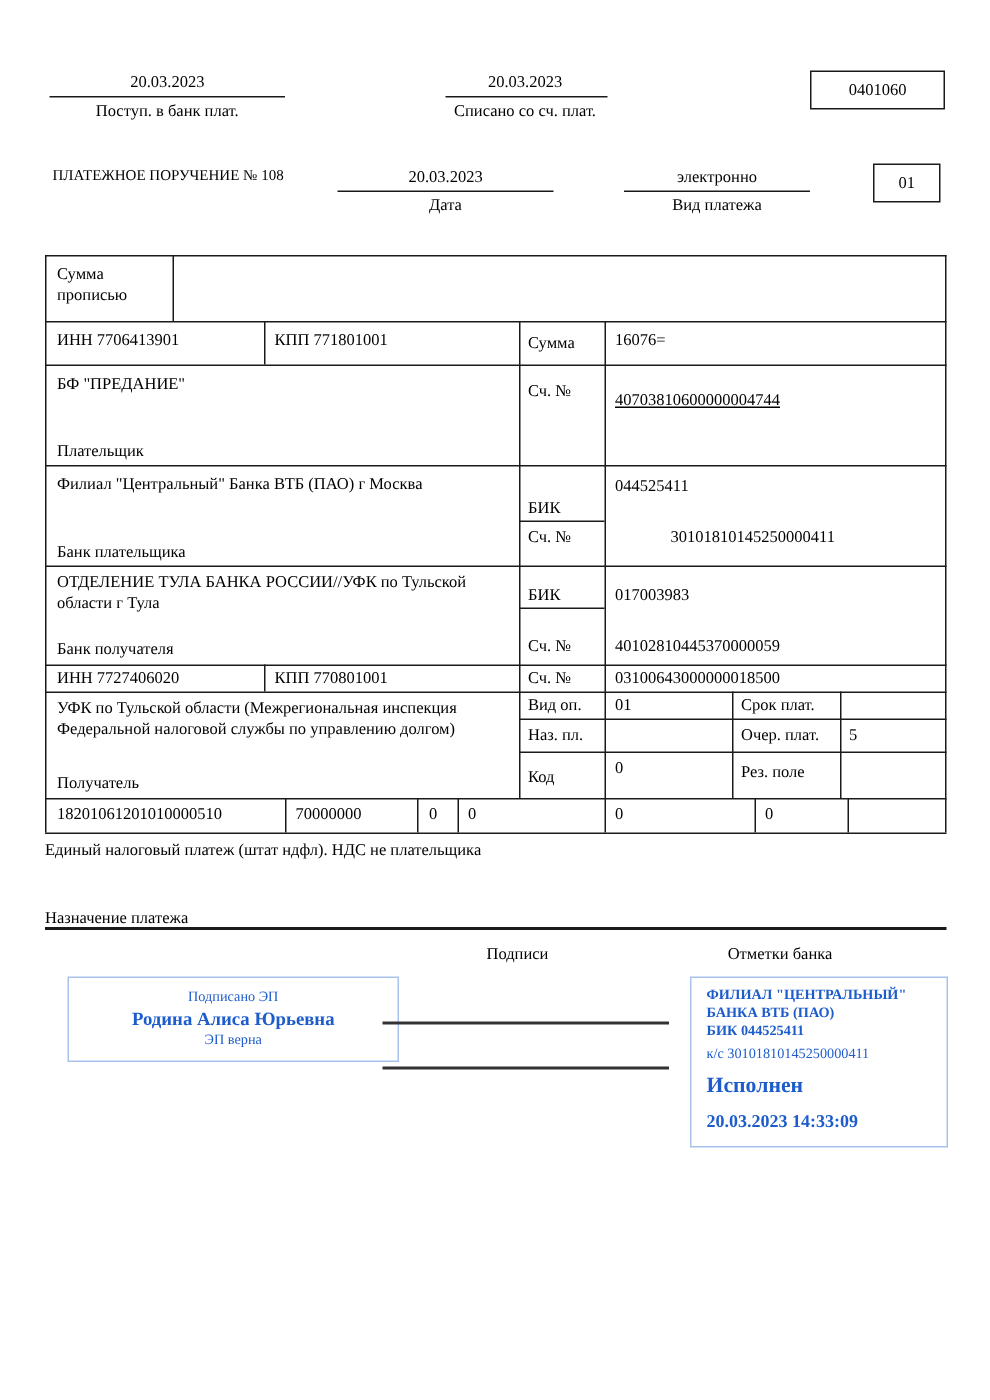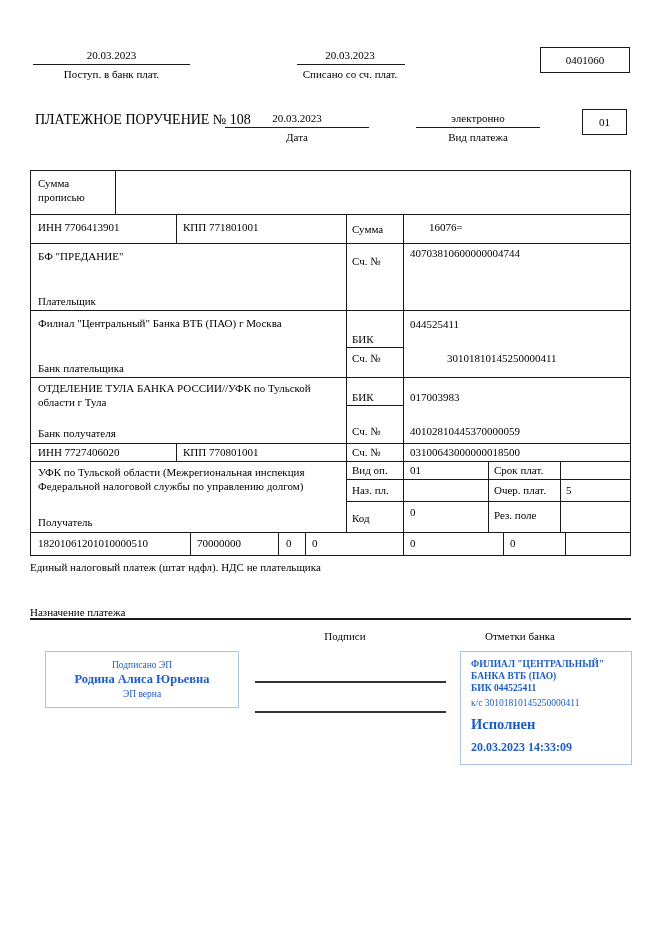--- a/index.html
+++ b/index.html
@@ -32,21 +32,21 @@
   <div class="t c" style="left:33px;top:67px;width:157px;">Поступ. в банк плат.</div>
 
   <div class="t c" style="left:290px;top:48px;width:120px;">20.03.2023</div>
   <div class="hl" style="left:297px;top:64px;width:108px;"></div>
   <div class="t c" style="left:280px;top:67px;width:140px;">Списано со сч. плат.</div>
 
   <div class="box" style="left:540px;top:47px;width:90px;height:26px;">
     <span>0401060</span>
   </div>
 
-  <div class="t" style="left:35px;top:111px;font-size:14px;">ПЛАТЕЖНОЕ ПОРУЧЕНИЕ № 108</div>
+  <div class="t" style="left:35px;top:111px;font-size:10px;">ПЛАТЕЖНОЕ ПОРУЧЕНИЕ № 108</div>
   <div class="t c" style="left:225px;top:111px;width:144px;">20.03.2023</div>
   <div class="hl" style="left:225px;top:127px;width:144px;"></div>
   <div class="t c" style="left:225px;top:130px;width:144px;">Дата</div>
   <div class="t c" style="left:416px;top:111px;width:124px;">электронно</div>
   <div class="hl" style="left:416px;top:127px;width:124px;"></div>
   <div class="t c" style="left:416px;top:130px;width:124px;">Вид платежа</div>
   <div class="box" style="left:582px;top:109px;width:45px;height:26px;">
     <span>01</span>
   </div>
 
@@ -78,25 +78,25 @@
   <div class="vl" style="left:305px;top:532px;height:23px;"></div>
   <div class="vl" style="left:403px;top:532px;height:23px;"></div>
   <div class="vl" style="left:503px;top:532px;height:23px;"></div>
   <div class="vl" style="left:565px;top:532px;height:23px;"></div>
 
   <div class="t wrap" style="left:38px;top:176px;width:62px;">Сумма прописью</div>
 
   <div class="t" style="left:38px;top:220px;">ИНН 7706413901</div>
   <div class="t" style="left:183px;top:220px;">КПП  771801001</div>
   <div class="t" style="left:352px;top:222px;">Сумма</div>
-  <div class="t" style="left:410px;top:220px;margin-left:19px;">16076=</div>
+  <div class="t" style="left:410px;top:220px;">16076=</div>
 
   <div class="t" style="left:38px;top:249px;">БФ "ПРЕДАНИЕ"</div>
   <div class="t" style="left:352px;top:254px;">Сч. №</div>
-  <div class="t" style="left:410px;top:246px;">40703810600000004744</div>
+  <div class="t" style="left:410px;top:260px;text-decoration:underline;">40703810600000004744</div>
   <div class="t" style="left:38px;top:294px;">Плательщик</div>
 
   <div class="t" style="left:38px;top:316px;">Филиал "Центральный" Банка ВТБ (ПАО) г Москва</div>
   <div class="t" style="left:352px;top:332px;">БИК</div>
   <div class="t" style="left:410px;top:317px;">044525411</div>
   <div class="t" style="left:352px;top:351px;">Сч. №</div>
   <div class="t" style="left:410px;top:351px;margin-left:37px;">30101810145250000411</div>
   <div class="t" style="left:38px;top:361px;">Банк плательщика</div>
 
   <div class="t wrap" style="left:38px;top:381px;width:296px;">ОТДЕЛЕНИЕ ТУЛА БАНКА РОССИИ//УФК по Тульской области г Тула</div>
@@ -134,21 +134,21 @@
   <div class="t" style="left:410px;top:536px;">0</div>
   <div class="t" style="left:510px;top:536px;">0</div>
 
   <div class="t" style="left:30px;top:560px;">Единый налоговый платеж (штат ндфл). НДС не плательщика</div>
   <div class="t" style="left:30px;top:605px;">Назначение платежа</div>
   <div class="hl" style="left:30px;top:618px;width:601px;height:2px;"></div>
 
   <div class="t c" style="left:280px;top:629px;width:130px;">Подписи</div>
   <div class="t c" style="left:455px;top:629px;width:130px;">Отметки банка</div>
 
-  <div class="stamp sig-stamp" style="left:45px;top:651px;width:194px;height:57px;">
+  <div class="stamp sig-stamp" style="left:45px;top:651px;width:221px;height:57px;">
     <div class="sig-small">Подписано ЭП</div>
     <div class="sig-name">Родина Алиса Юрьевна</div>
     <div class="sig-small">ЭП верна</div>
   </div>
 
   <div class="hl" style="left:255px;top:681px;width:191px;height:2px;background:#333;"></div>
   <div class="hl" style="left:255px;top:711px;width:191px;height:2px;background:#333;"></div>
 
   <div class="stamp bank-stamp" style="left:460px;top:651px;width:172px;height:114px;">
     <div class="bk-line">ФИЛИАЛ "ЦЕНТРАЛЬНЫЙ" БАНКА ВТБ (ПАО)</div>

